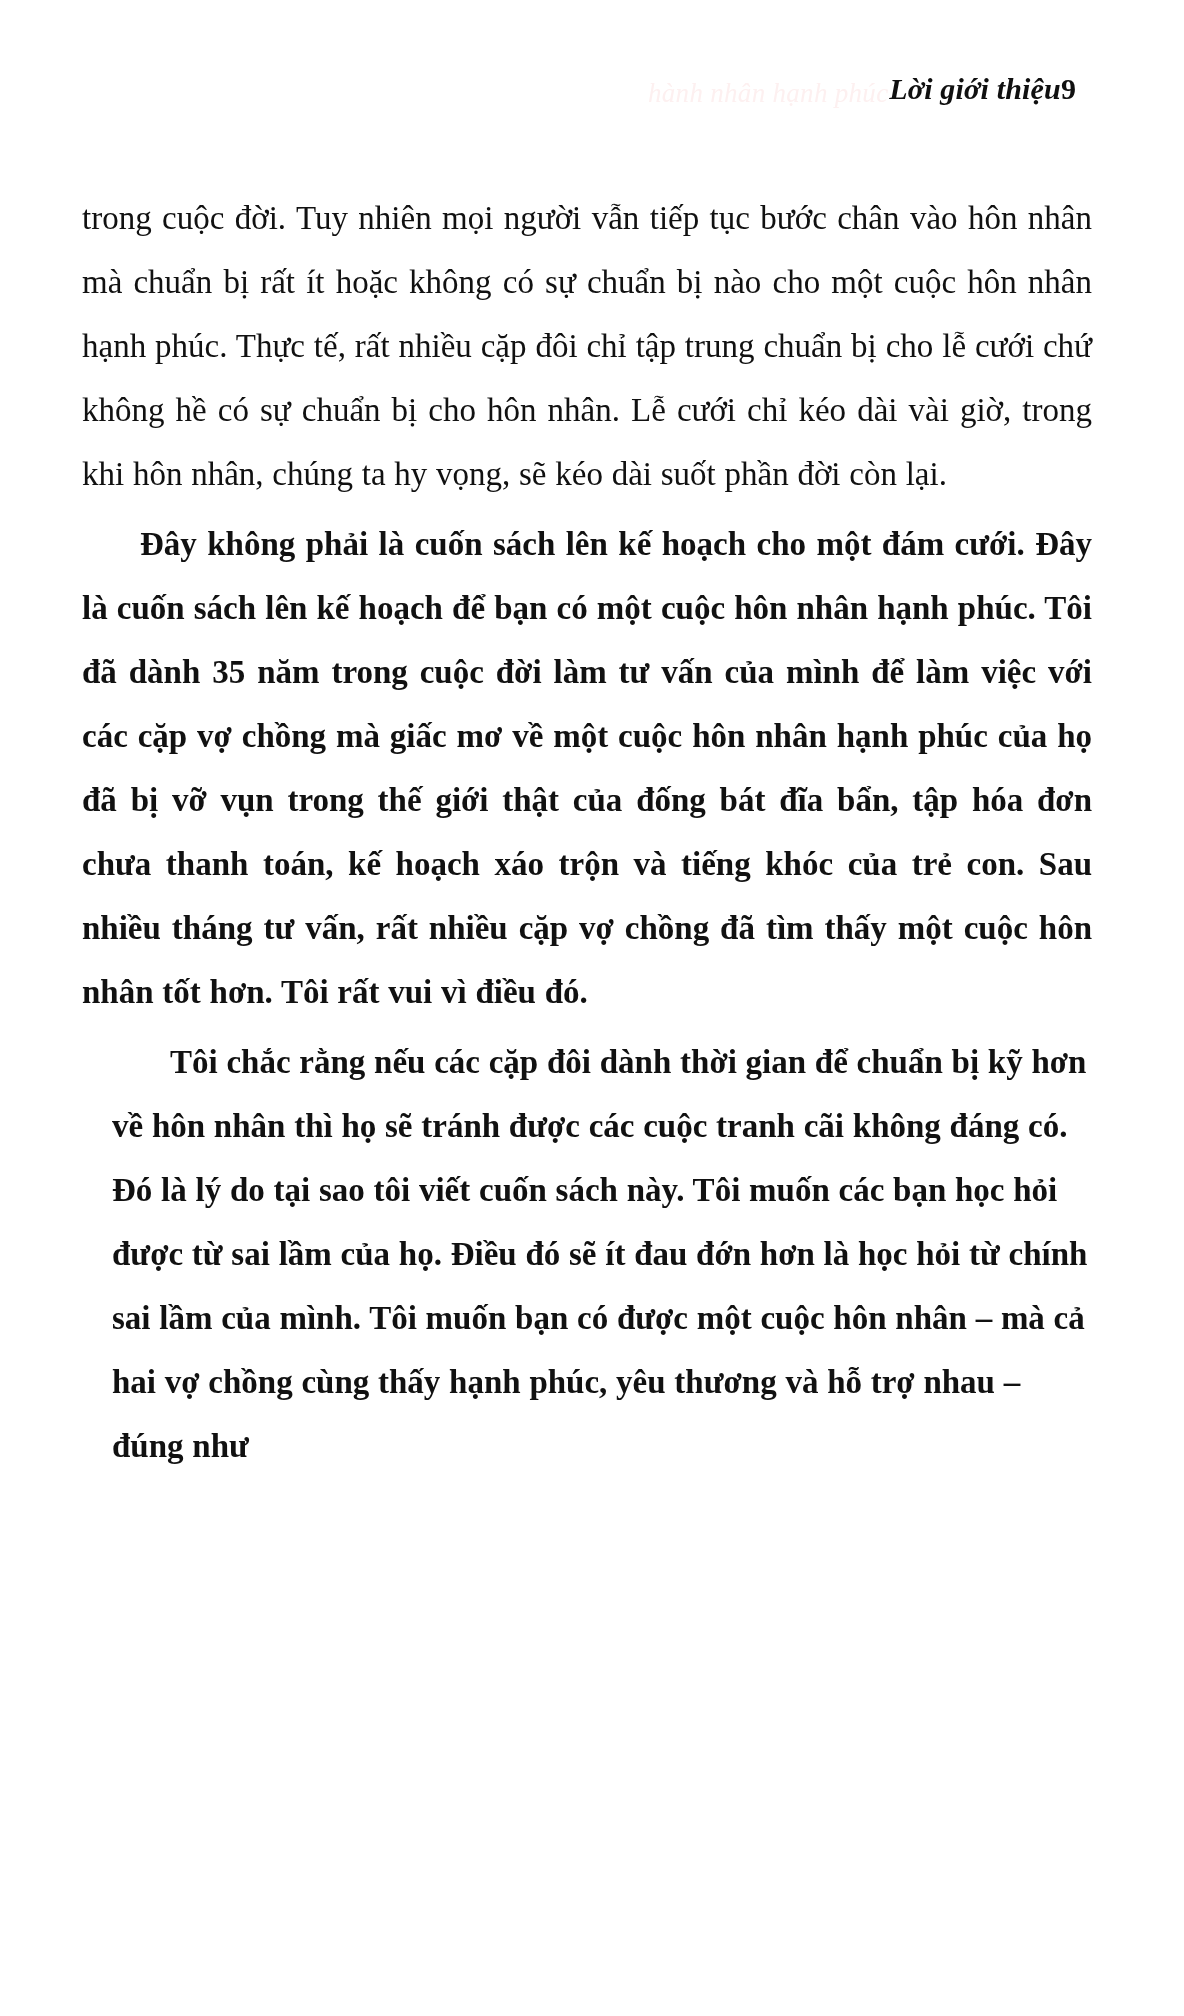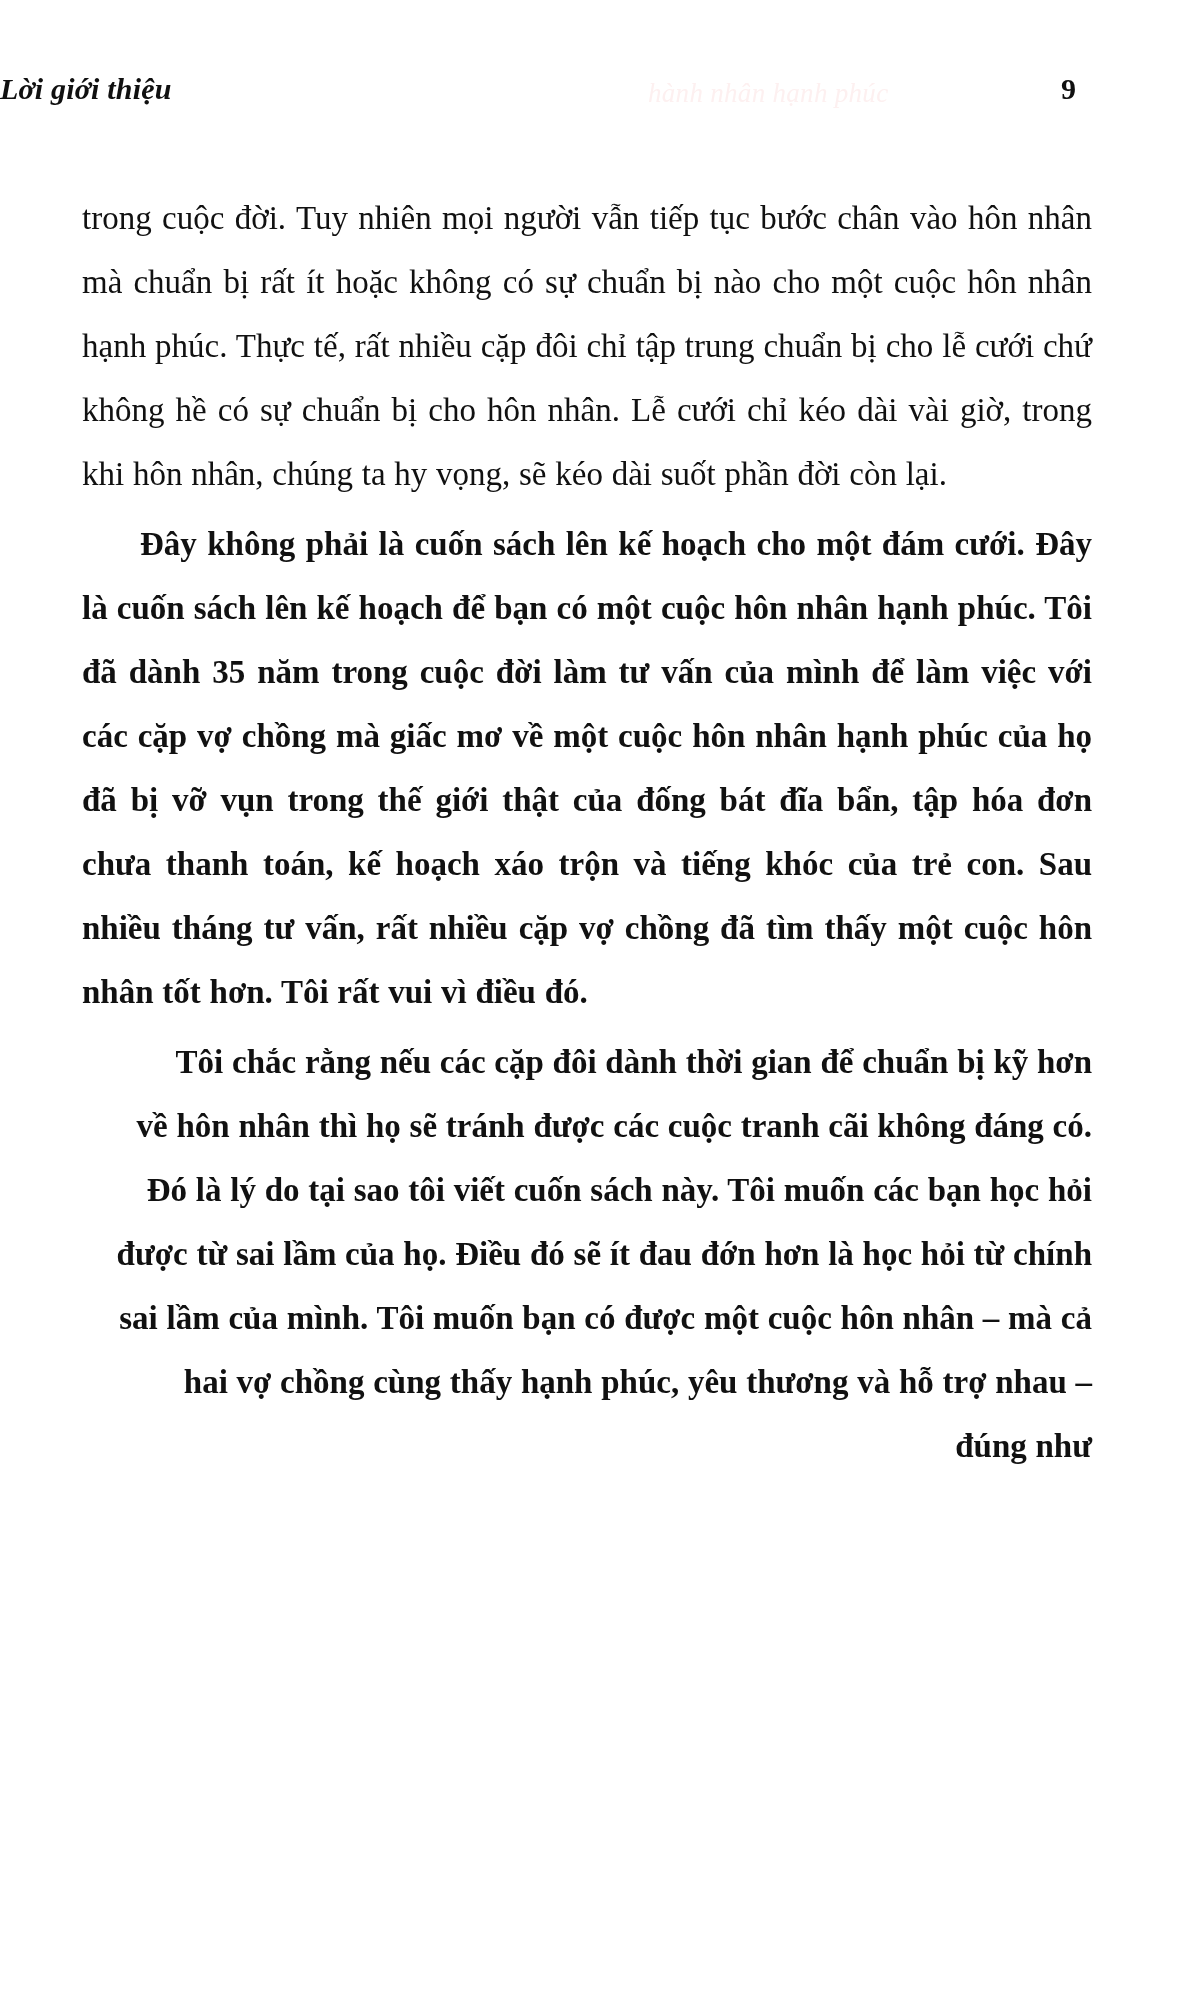--- a/index.html
+++ b/index.html
@@ -20,21 +20,21 @@
     height: 1992px;
     background: #ffffff;
     box-sizing: border-box;
   }
   .header {
     position: absolute;
     top: 72px;
     left: 0;
     right: 108px;
     display: flex;
-    justify-content: space-between;
+    justify-content: flex-end;
     align-items: baseline;
   }
   .header-title {
     font-family: "Liberation Serif", serif;
     font-style: italic;
     font-weight: 700;
     font-size: 30px;
     letter-spacing: 0.2px;
     color: #101010;
   }
@@ -70,21 +70,21 @@
     color: #111111;
     text-align: justify;
     text-justify: inter-word;
     word-spacing: 0.5px;
   }
   .para.indent {
     text-indent: 58px;
     font-weight: bold;
   }
   .para.last-no-justify {
-    text-align: right;
+    text-align: left;
     margin-left: 30px;
   }
 </style>
 </head>
 <body>
 
 <div class="page">
 
   <div class="ghost-line">hành nhân hạnh phúc</div>
 

